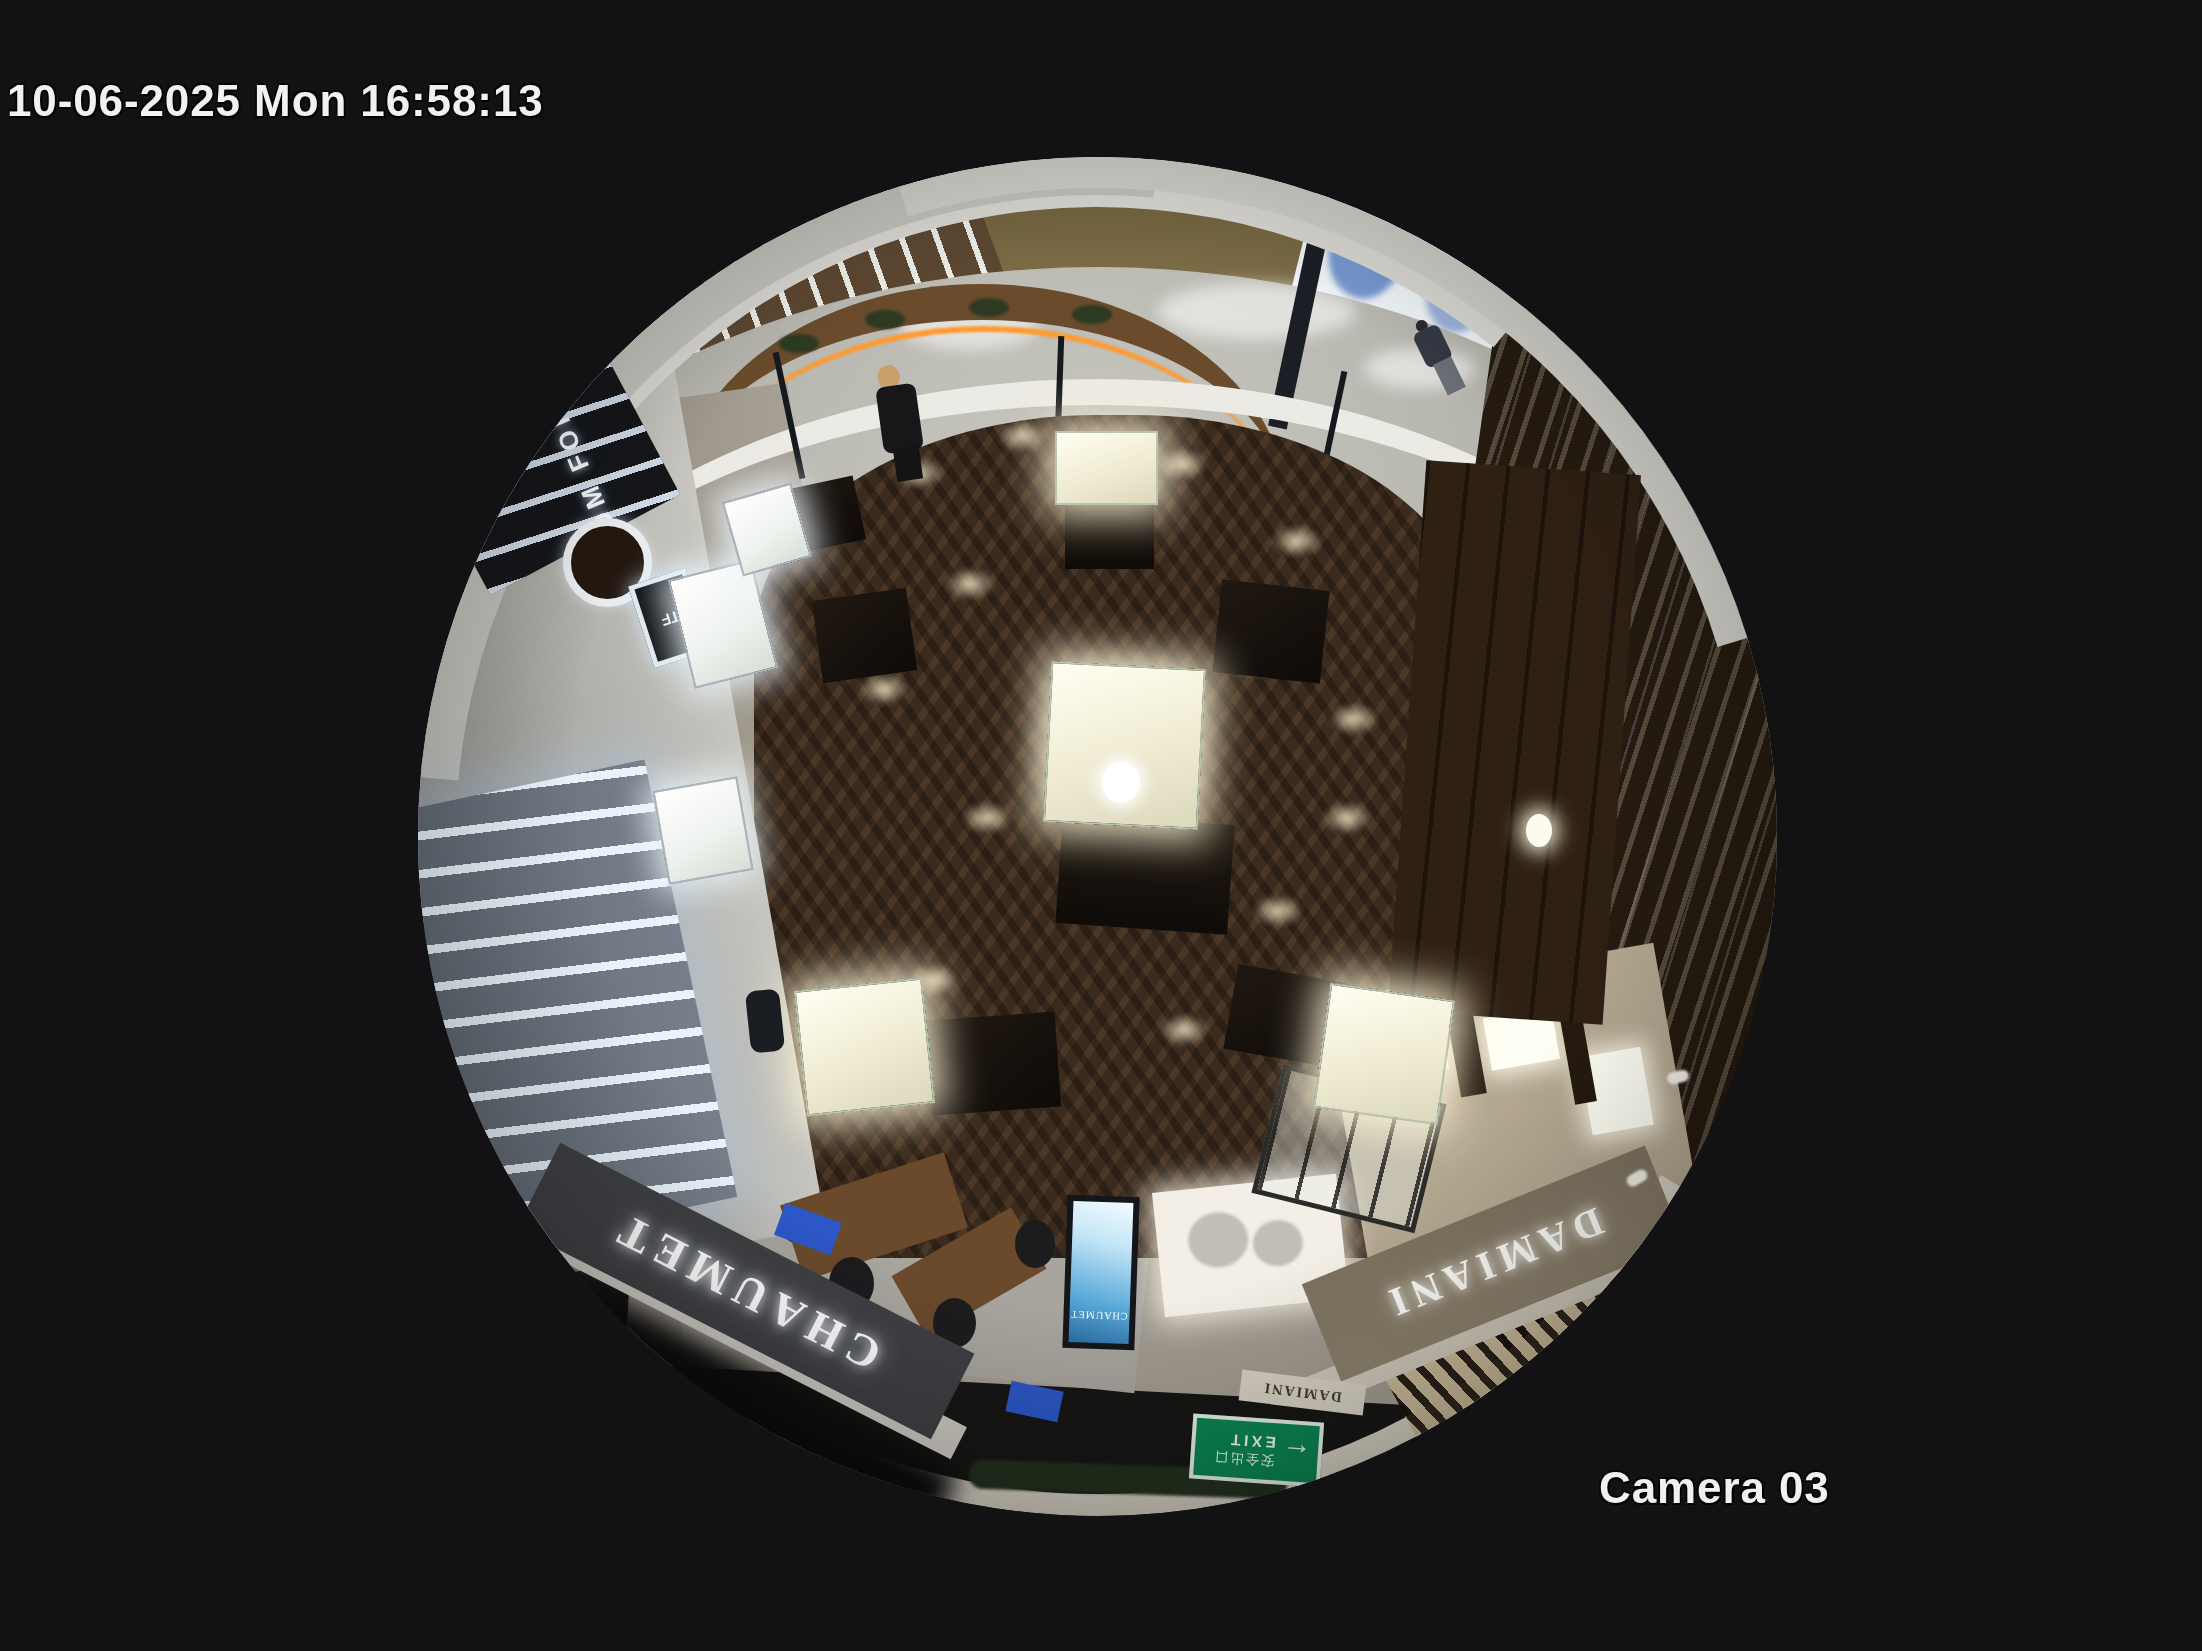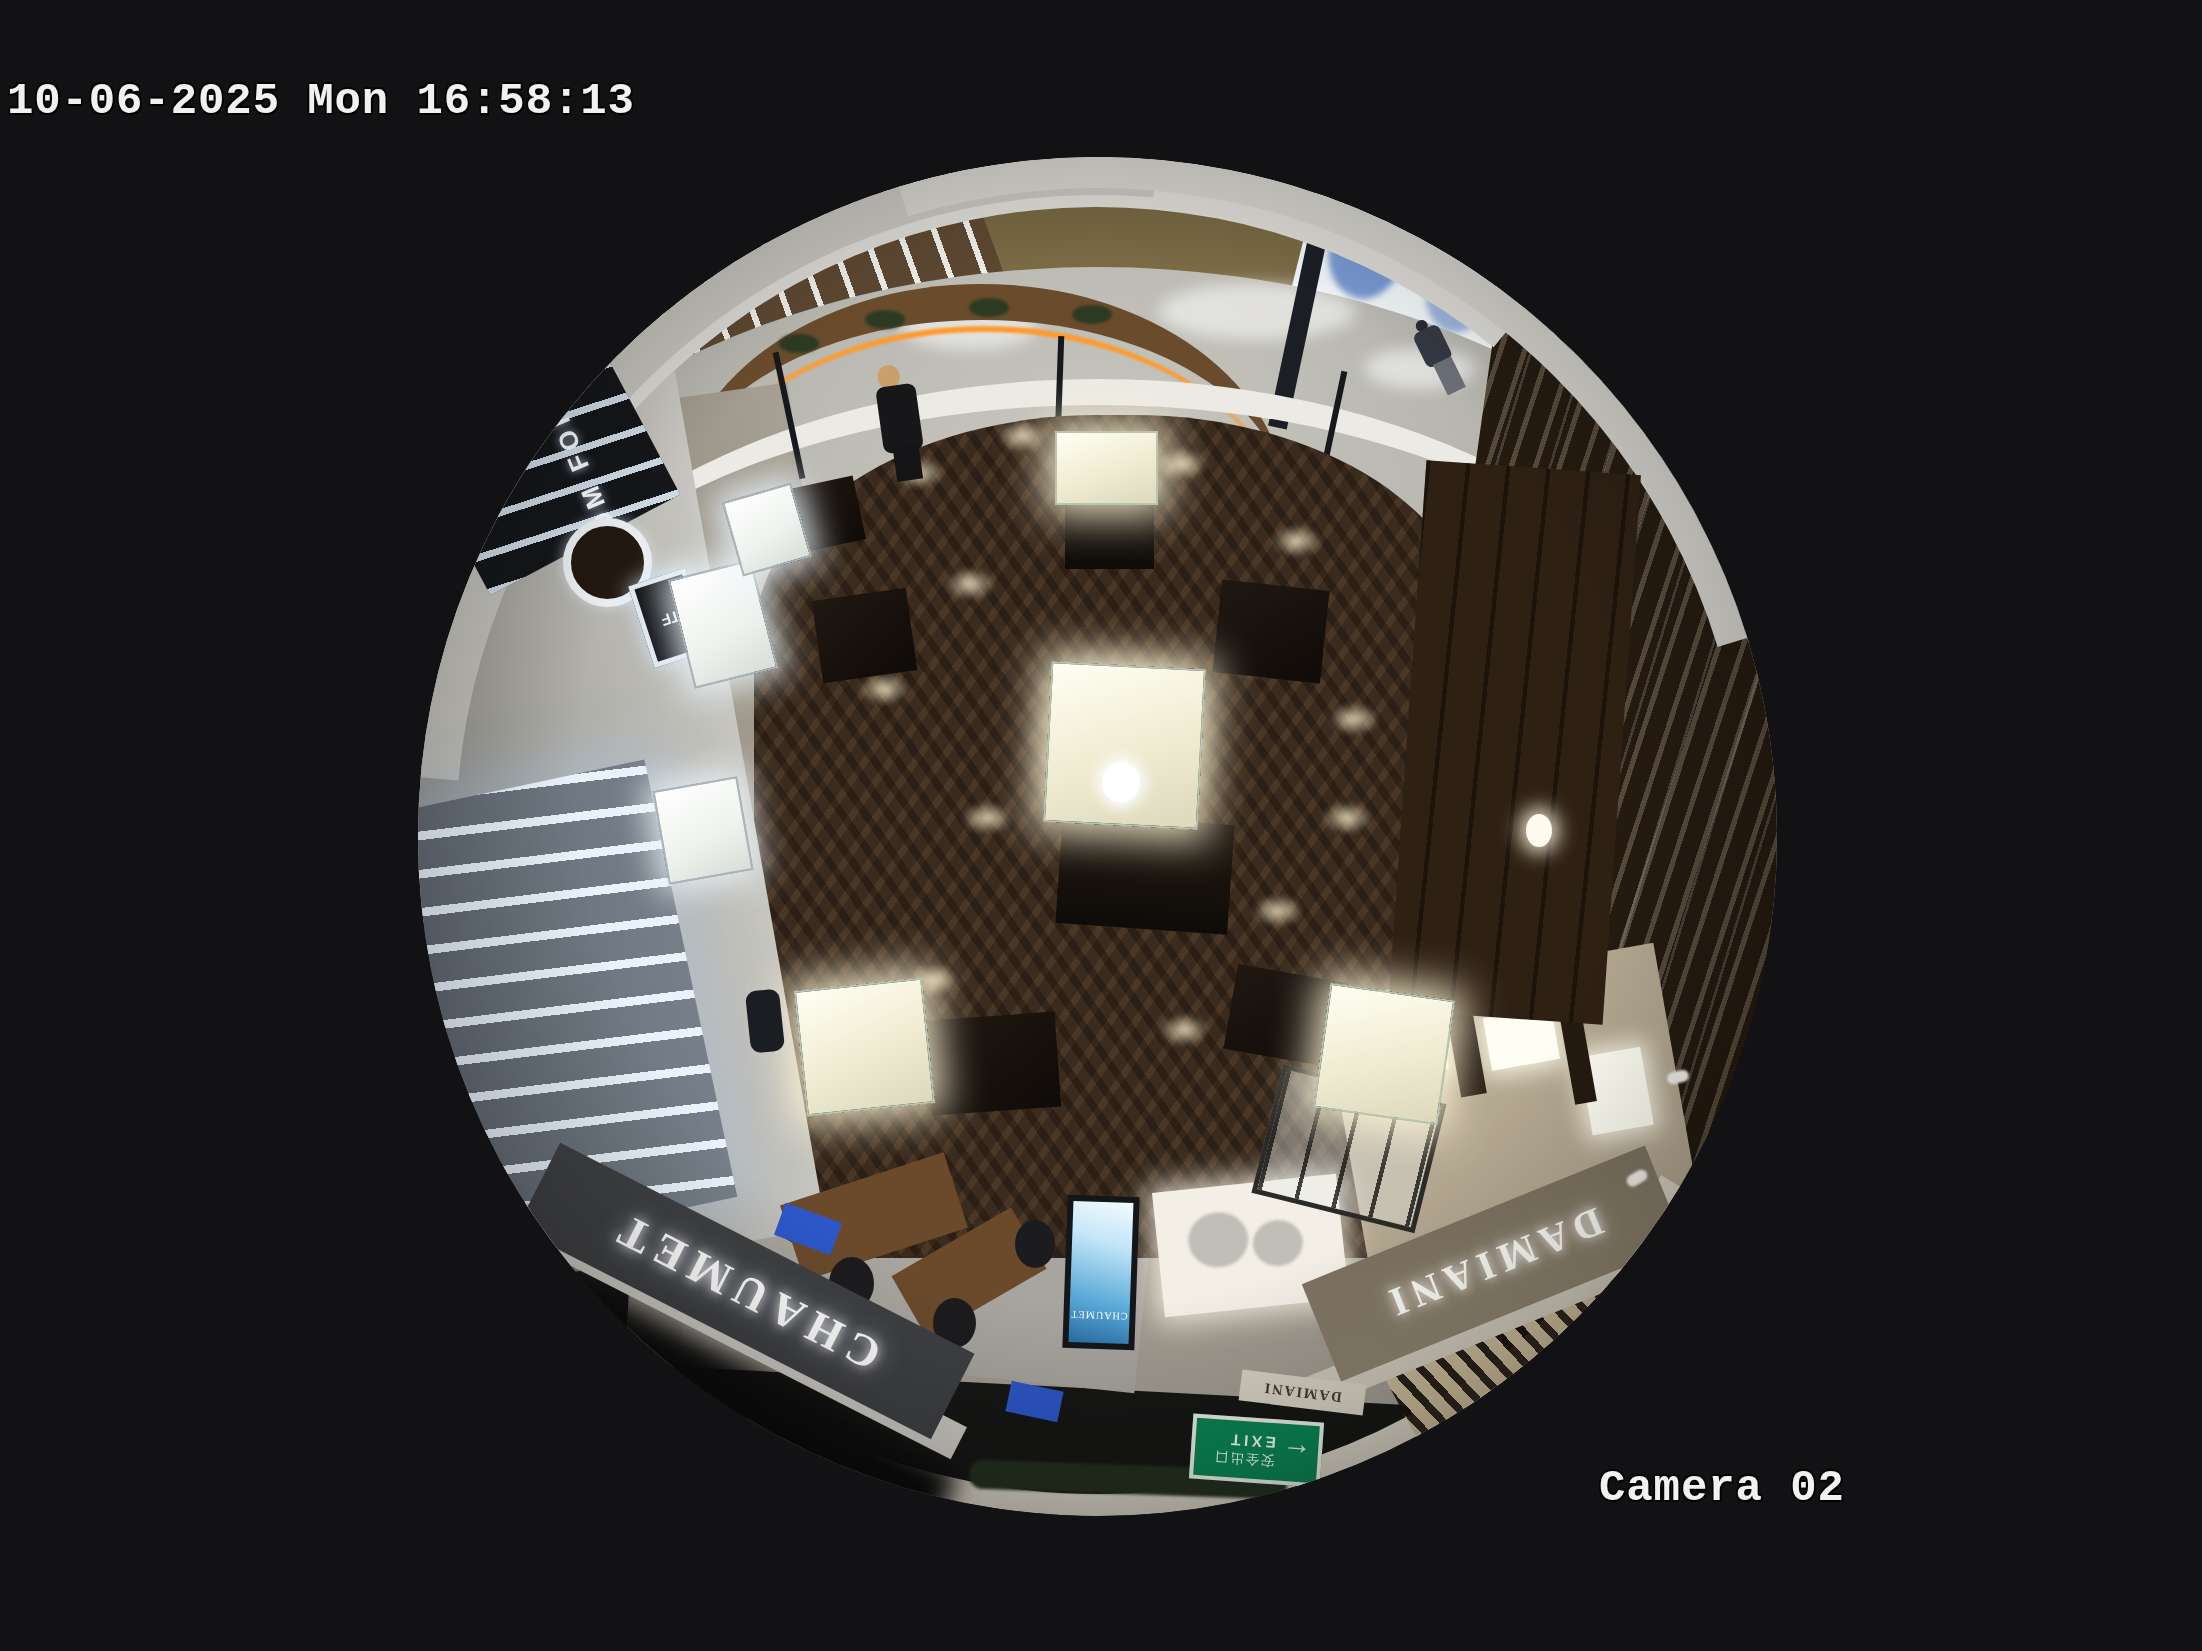--- a/index.html
+++ b/index.html
@@ -1,19 +1,19 @@
 <!DOCTYPE html>
 <html style="font-size:13.8px"><head>
 <meta charset="utf-8">
 <style>
   html,body{margin:0;padding:0;background:#000;}
   .stage{position:relative;width:2203px;height:1652px;background:#121214;overflow:hidden;
          font-family:"Liberation Sans",sans-serif;}
   
-  .osd{position:absolute;font-family:Liberation Mono, monospace;font-weight:bold;
+  .osd{position:absolute;font-family:Liberation Sans, sans-serif;font-weight:bold;
        font-size:44px;color:#f1f1ef;letter-spacing:0.9px;z-index:50;
        text-shadow:1.7px 1.7px 0 rgba(0,0,0,.85),-1.7px -1.7px 0 rgba(0,0,0,.5),1.7px -1.7px 0 rgba(0,0,0,.5),-1.7px 1.7px 0 rgba(0,0,0,.5);}
   .osd.timestamp{left:6.9px;top:76px;}
   .osd.camera{left:1599px;top:1463px;}
   
   .fisheye{position:absolute;left:418px;top:157px;width:1359px;height:1359px;border-radius:50%;
            overflow:hidden;background:#161615;}
   .fisheye *{position:absolute;}.z2{z-index:2}.z3{z-index:3}.z4{z-index:4}.z5{z-index:5}.z6{z-index:6}
   .z7{z-index:7}.z8{z-index:8}.z9{z-index:9}
   
@@ -146,21 +146,21 @@
   .wedge{background:#0c0c0c;filter:blur(12px);}
   .vignette{inset:0;border-radius:50%;z-index:11;
       background:radial-gradient(circle at 50% 46%,rgba(0,0,0,0) 52%,rgba(0,0,0,.18) 70%,rgba(0,0,0,.5) 88%,rgba(0,0,0,.82) 99%);}
 </style>
 </head>
 <body>
 
 <div class="stage">
 
   <div class="osd timestamp">10-06-2025 Mon 16:58:13</div>
-  <div class="osd camera">Camera 02</div>
+  <div class="osd camera">Camera 03</div>
 
   <div class="fisheye">
 
     <div class="gold-wall z2"></div>
     <div class="slat-window z3"></div>
     <div class="bright-window z3">
       <div class="blob" style="left:26px;top:34px;width:77px;height:103px;background:rgba(88,128,198,.8);"></div>
       <div class="blob" style="left:129px;top:52px;width:69px;height:95px;background:rgba(120,150,205,.7);"></div>
     </div>
     <div class="marble z4"></div>

